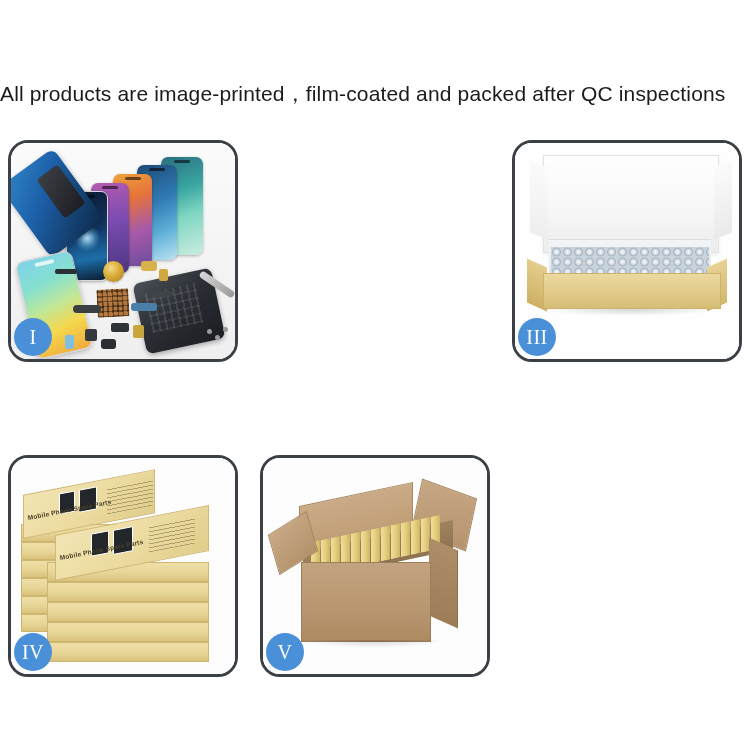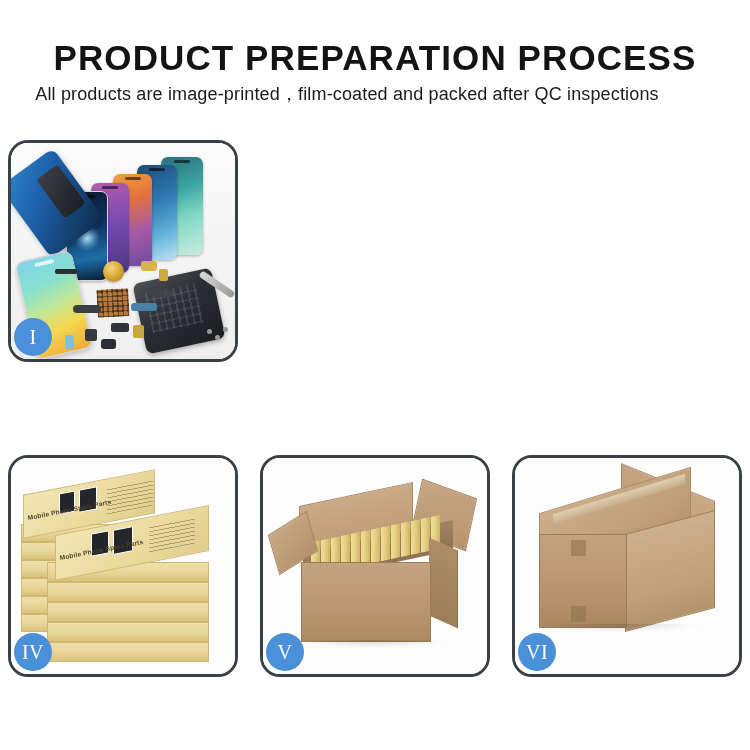--- a/index.html
+++ b/index.html
@@ -35,21 +35,21 @@
     letter-spacing: 1.1px;
     color: #141414;
     white-space: nowrap;
     font-family: "Liberation Sans", sans-serif;
   }
   .page-subtitle {
     position: absolute;
     left: 0;
     top: 84px;
     width: 694px;
-    font-size: 18px;
+    font-size: 21px;
     line-height: 20px;
     color: #1b1b1b;
     letter-spacing: 0.15px;
     white-space: nowrap;
     font-family: "Liberation Sans", sans-serif;
   }
 
   
   .grid {
     position: absolute;
@@ -415,21 +415,20 @@
   .c6-tab2 { left: 56px; top: 148px; }
   .c6-shadow {
     position: absolute; left: 28px; top: 166px; width: 156px; height: 8px;
     background: radial-gradient(ellipse at 50% 0%, rgba(0,0,0,0.15), rgba(0,0,0,0) 72%);
   }
 </style>
 </head>
 <body>
 
 <div class="header">
-  <div class="page-title">PRODUCT PREPARATION PROCESS</div>
   <div class="page-subtitle">All products are image-printed，film-coated and packed after QC inspections</div>
 </div>
 
 <div class="grid">
 
   <div class="panel panel-r0 panel-c0">
     <div class="photo">
       <div class="p1-bg"></div>
 
       <div class="phone-fan">
@@ -470,20 +469,33 @@
       <div class="part pk"></div>
       <div class="tool"></div>
       <div class="screw s1"></div>
       <div class="screw s2"></div>
       <div class="screw s3"></div>
     </div>
     <div class="badge">I</div>
   </div>
 
 
+  <div class="panel panel-r0 panel-c2">
+    <div class="photo">
+      <div class="p3-bg"></div>
+      <div class="lid-flap"></div>
+      <div class="box-inner"></div>
+      <div class="wrap-in-box"></div>
+      <div class="box-left-side"></div>
+      <div class="box-right-side"></div>
+      <div class="box-front"></div>
+      <div class="box-shadow3"></div>
+    </div>
+    <div class="badge">III</div>
+  </div>
 
   <div class="panel panel-r1 panel-c0">
     <div class="photo">
       <div class="p4-bg"></div>
       <div class="stack">
 
         <div class="kbox" style="left:4px;  top:58px;  width:104px; height:16px;"></div>
         <div class="kbox" style="left:4px;  top:76px;  width:104px; height:16px;"></div>
         <div class="kbox" style="left:4px;  top:94px;  width:104px; height:16px;"></div>
         <div class="kbox" style="left:4px;  top:112px; width:104px; height:16px;"></div>
@@ -534,28 +546,14 @@
         <div class="c5-bar" style="left:120px;"></div>
       </div>
       <div class="c5-flap-left"></div>
       <div class="c5-rightface"></div>
       <div class="c5-body"></div>
       <div class="c5-shadow"></div>
     </div>
     <div class="badge">V</div>
   </div>
 
-  <div class="panel panel-r1 panel-c2">
-    <div class="photo">
-      <div class="p6-bg"></div>
-      <div class="c6-top2"></div>
-      <div class="c6-top"></div>
-      <div class="c6-tape"></div>
-      <div class="c6-side"></div>
-      <div class="c6-front"></div>
-      <div class="c6-tab c6-tab1"></div>
-      <div class="c6-tab c6-tab2"></div>
-      <div class="c6-shadow"></div>
-    </div>
-    <div class="badge">VI</div>
-  </div>
 
 </div>
 
 </body></html>

